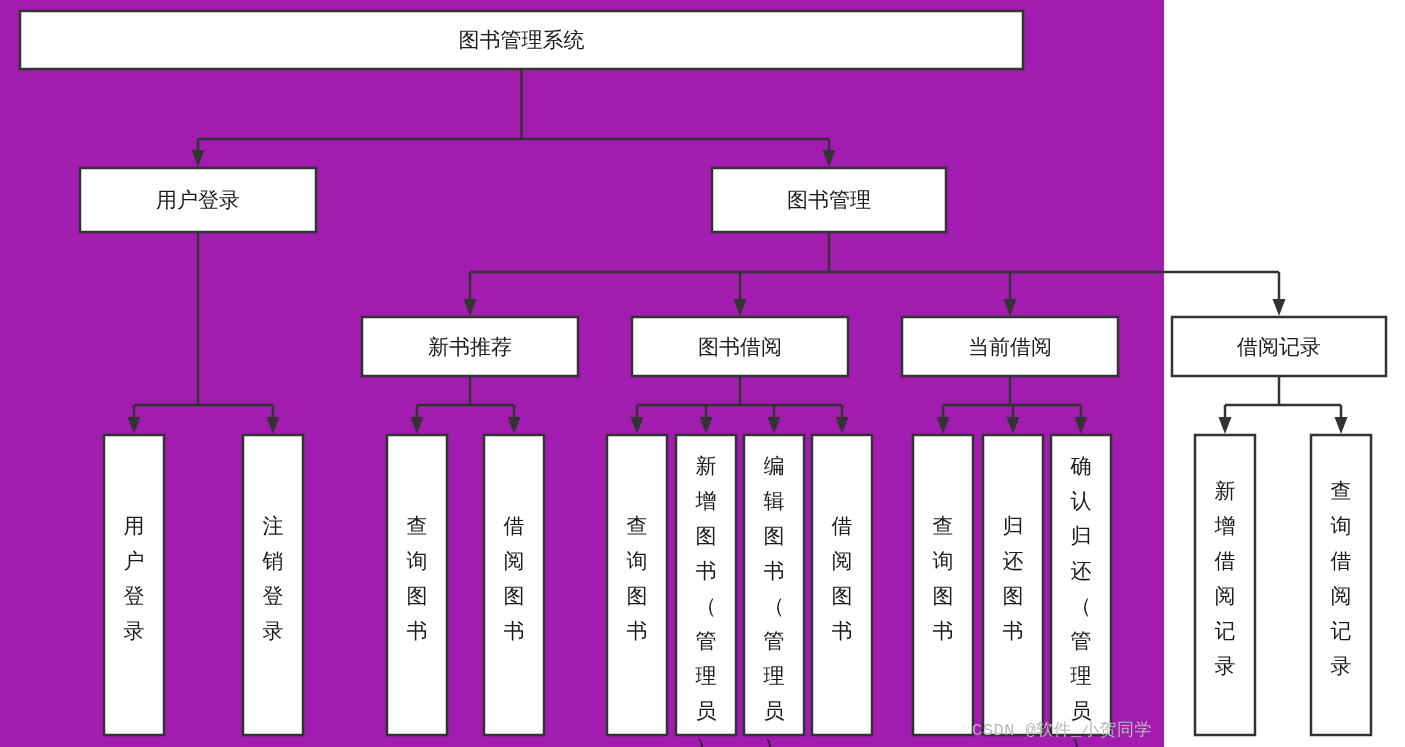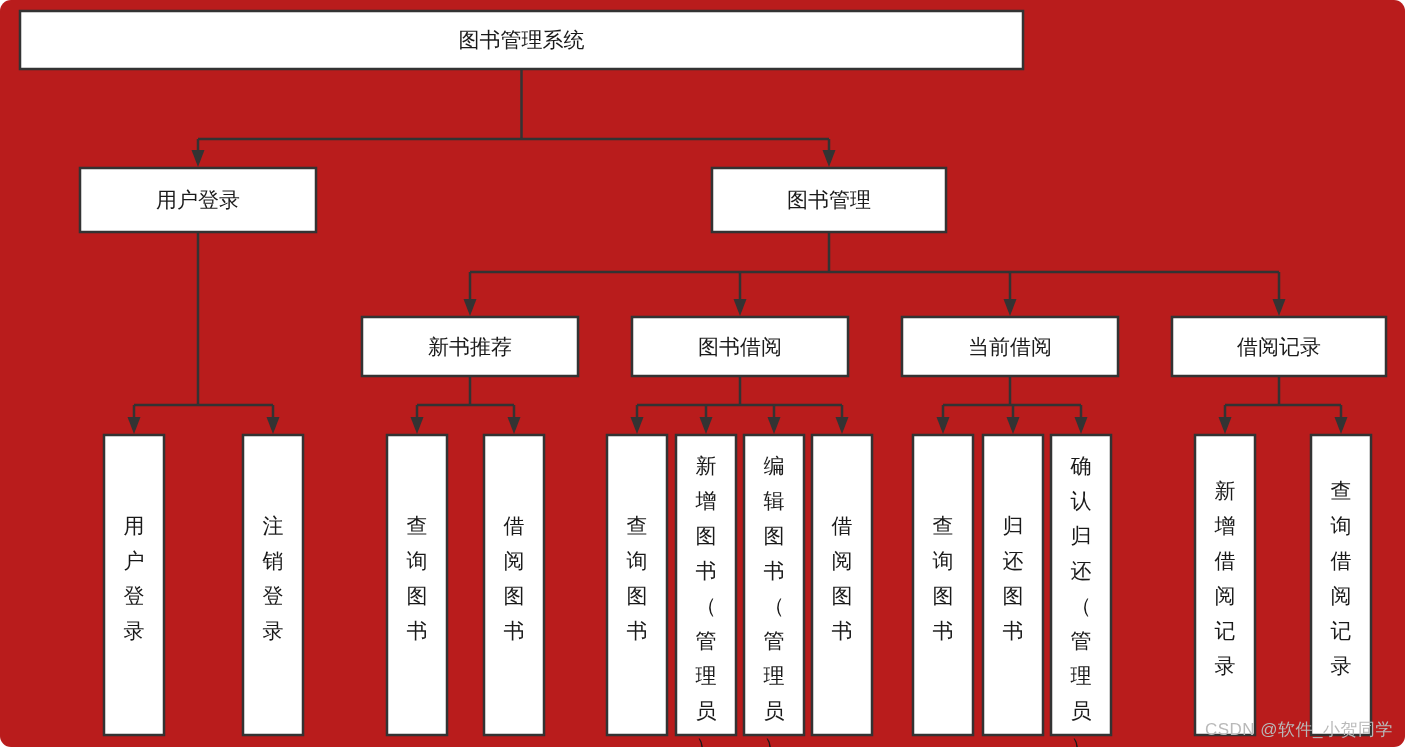--- a/index.html
+++ b/index.html
@@ -8,24 +8,23 @@
     background: #ffffff;
   }
   body {
     width: 1405px;
     height: 747px;
     overflow: hidden;
     font-family: "DejaVu Sans", "Liberation Sans", sans-serif;
   }
   #diagram-root {
     position: relative;
-    width: 1405px;
+    width: 1164px;
     height: 747px;
-    background: #b91c1c;
-    border-radius: 11px;
+    background: #a21caf;
   }
   svg.diagram-canvas {
     position: absolute;
     top: 0;
     left: 0;
     width: 1405px;
     height: 747px;
   }
   .node-box {
     fill: #ffffff;
@@ -53,21 +52,21 @@
   .arrow-head {
     fill: #333333;
     stroke: none;
   }
   .watermark {
     position: absolute;
     right: 12px;
     bottom: 6px;
     color: #b9b9b9;
     font-size: 17px;
-    font-family: Liberation Sans, sans-serif;
+    font-family: Liberation Mono, monospace;
     letter-spacing: 0.5px;
     white-space: nowrap;
     user-select: none;
   }
 </style>
 </head>
 <body>
 
 <div id="diagram-root">
   <svg class="diagram-canvas" viewBox="0 0 1405 747">

